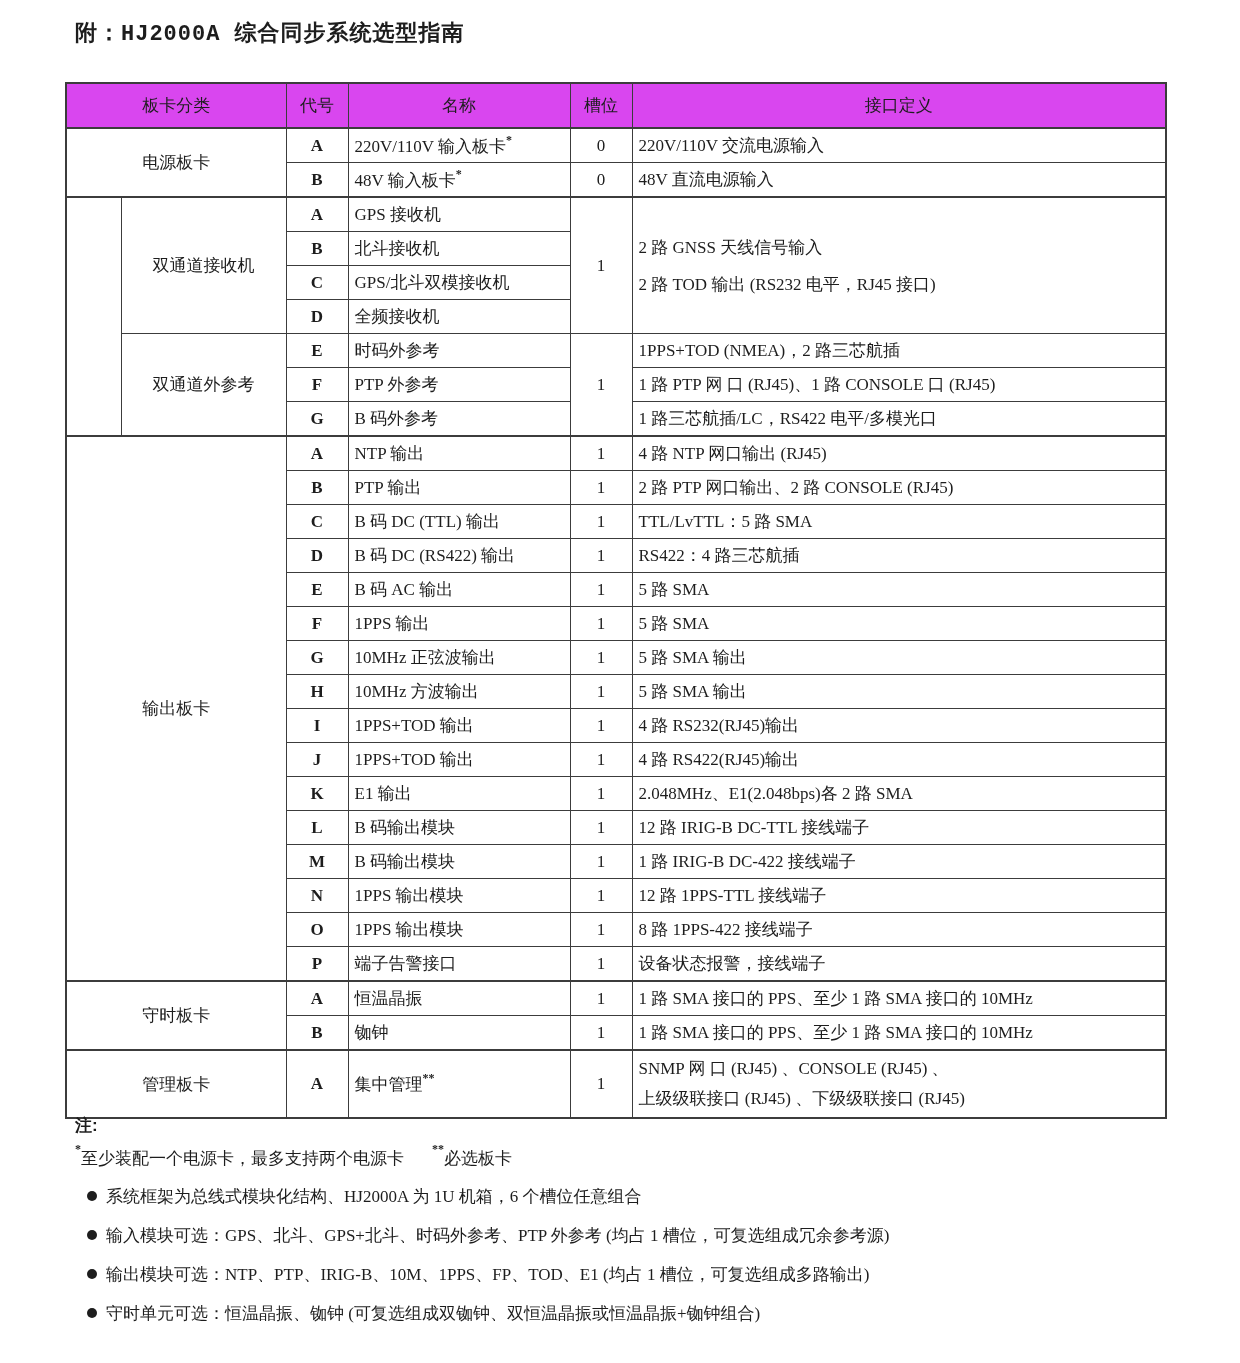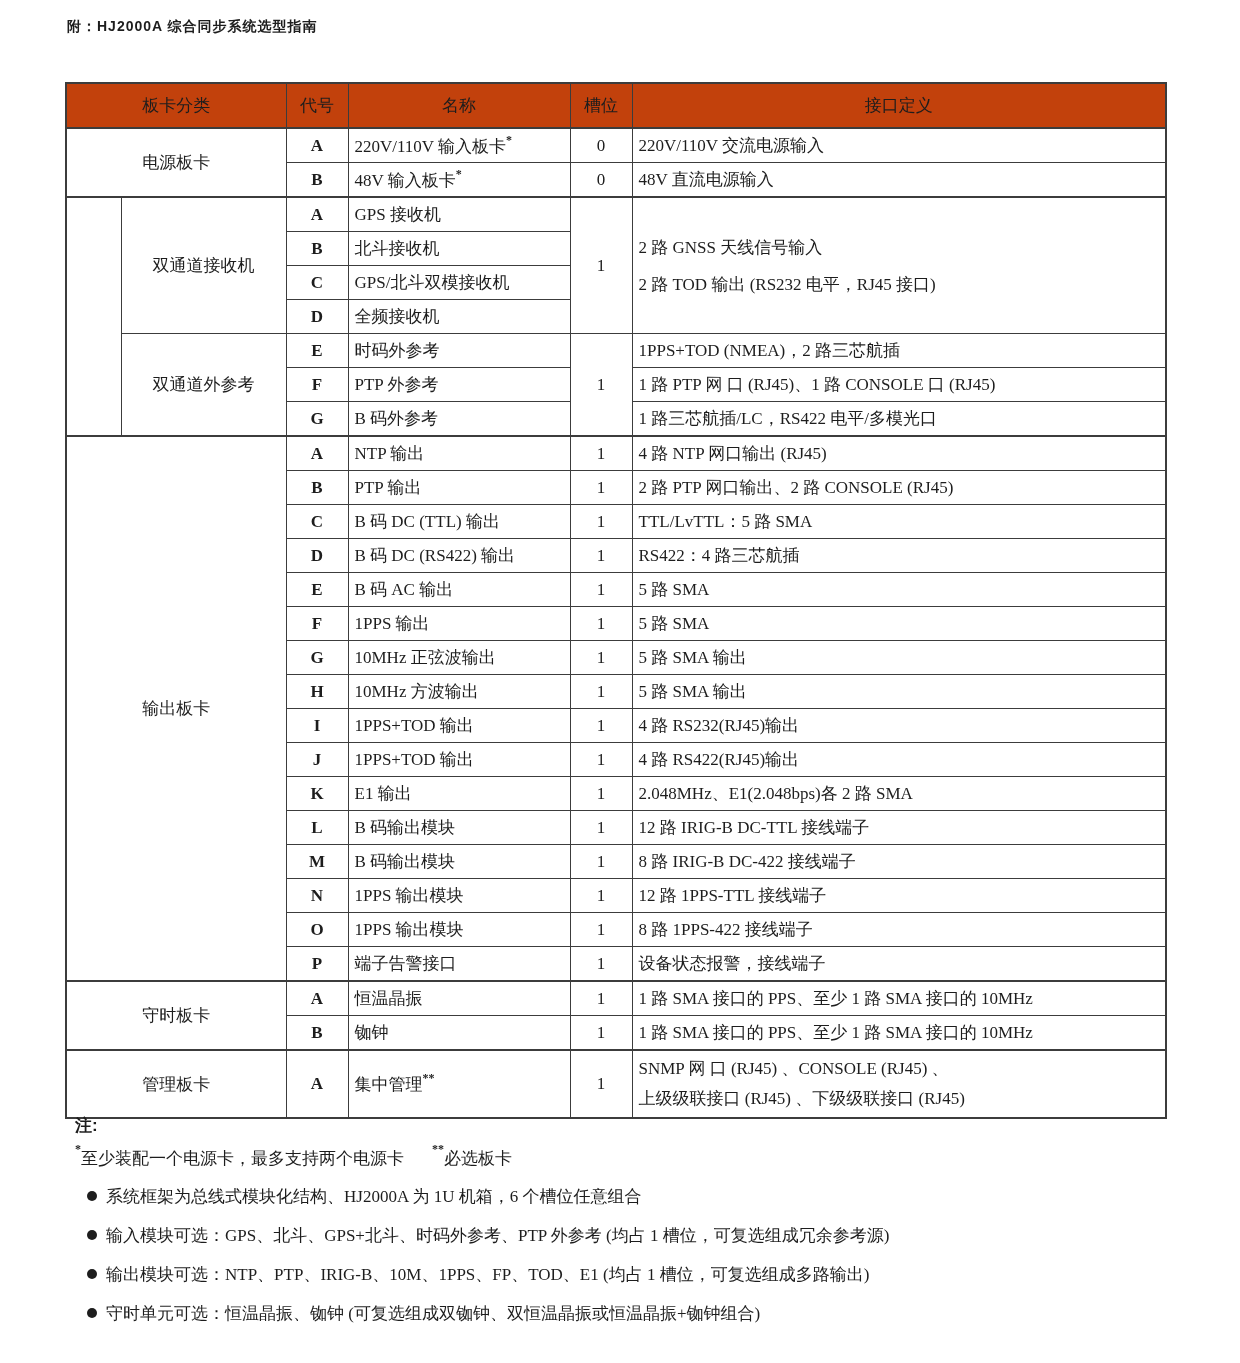--- a/index.html
+++ b/index.html
@@ -1,36 +1,36 @@
 <!DOCTYPE html>
 <html><head>
 <meta charset="utf-8">
 <style>
   html,body{margin:0;padding:0;}
   body{
     width:1240px;height:1363px;position:relative;background:#ffffff;
     font-family:"Liberation Serif","DejaVu Serif",serif;color:#1d1d1d;
   }
   .page-title{
-    position:absolute;left:67px;top:18px;
-    font-family:Liberation Sans, sans-serif;
-    font-size:14px;font-weight:bold;letter-spacing:1px;
+    position:absolute;left:75px;top:18px;
+    font-family:Liberation Mono, monospace;
+    font-size:22px;font-weight:bold;letter-spacing:1px;
   }
   table.sel{
     position:absolute;left:65px;top:82px;
     border-collapse:collapse;table-layout:fixed;
     border:2px solid #3c3c3c;
   }
   table.sel td{
     border:1px solid #3c3c3c;
     font-size:17px;height:33px;padding:0 6px;
     vertical-align:middle;overflow:hidden;white-space:nowrap;
   }
   table.sel thead td{
-    background:#c2410c;text-align:center;height:43px;font-size:17px;
+    background:#d946ef;text-align:center;height:43px;font-size:17px;
   }
   tr.sec td{border-top:2px solid #3c3c3c;}
   tr.tall td{height:66px;}
   td.cat{
     font-family:"Liberation Sans","DejaVu Sans",sans-serif;
     font-weight:normal;text-align:center;font-size:17px;
   }
   td.subcat{text-align:center;}
   td.code{font-weight:bold;text-align:center;font-size:18px;}
   td.slot{text-align:center;}
@@ -198,21 +198,21 @@
       <tr class="">
         <td class="code">L</td>
         <td class="name">B 码输出模块</td>
         <td class="slot">1</td>
         <td class="iface">12 路 IRIG-B DC-TTL 接线端子</td>
       </tr>
       <tr class="">
         <td class="code">M</td>
         <td class="name">B 码输出模块</td>
         <td class="slot">1</td>
-        <td class="iface">8 路 IRIG-B DC-422 接线端子</td>
+        <td class="iface">1 路 IRIG-B DC-422 接线端子</td>
       </tr>
       <tr class="">
         <td class="code">N</td>
         <td class="name">1PPS 输出模块</td>
         <td class="slot">1</td>
         <td class="iface">12 路 1PPS-TTL 接线端子</td>
       </tr>
       <tr class="">
         <td class="code">O</td>
         <td class="name">1PPS 输出模块</td>

